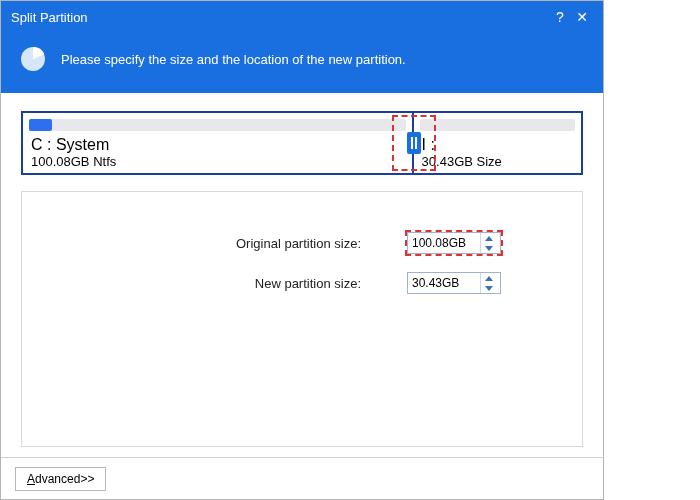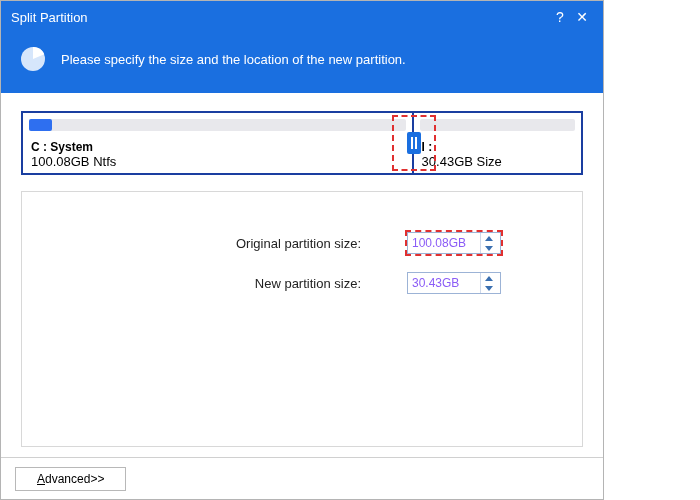--- a/index.html
+++ b/index.html
@@ -9,37 +9,37 @@
   .titlebar .spacer { flex: 1; }
   .title-btn { width: 22px; text-align: center; font-size: 14px; cursor: pointer; }
   .header { background: #1a6fe0; color: #fff; padding: 12px 18px 20px 18px; display: flex; align-items: center; gap: 14px; font-size: 13px; }
   .pie-icon svg { display: block; }
   .content { flex: 1; background: #fff; padding: 18px 20px 10px 20px; display: flex; flex-direction: column; }
   .partition-bar { border: 2px solid #1a3ea0; height: 64px; display: flex; position: relative; }
   .part { position: relative; padding: 18px 8px 4px 8px; font-size: 12px; display: flex; flex-direction: column; justify-content: flex-end; }
   .part.left { border-right: 2px solid #1a3ea0; }
   .part-track { position: absolute; left: 6px; right: 6px; top: 6px; height: 12px; background: #e8e8ec; border-radius: 2px; }
   .part-fill { position: absolute; left: 6px; top: 6px; height: 12px; background: #2e6ff0; border-radius: 2px; }
-  .part-name { font-weight: bold; font-size: 12px; color: #000; }
+  .part-name { font-weight: normal; font-size: 16px; color: #000; }
   .part-info { font-size: 13px; color: #000; }
   .drag-handle { position: absolute; top: 50%; transform: translate(-50%, -50%); width: 14px; height: 22px; background: #1a6fe0; border-radius: 2px; display: flex; align-items: center; justify-content: center; gap: 2px; cursor: ew-resize; z-index: 2; }
   .drag-handle::before, .drag-handle::after { content: ""; width: 2px; height: 12px; background: #fff; }
   .dashed-highlight { position: absolute; border: 2px dashed #e03030; pointer-events: none; z-index: 1; }
   .fieldset { margin-top: 16px; position: relative; border: 1px solid #d8d8d8; padding: 34px 20px 20px 20px; flex: 1; }
   .fieldset-legend { position: absolute; top: -9px; left: 10px; background: #fff; padding: 0 6px; font-size: 12px; color: #333; }
   .form-row { display: flex; align-items: center; margin: 6px 0 18px 0; gap: 40px; }
   .form-label { width: 325px; text-align: right; font-size: 13px; color: #222; padding-right: 6px; }
   .spinbox { position: relative; width: 94px; height: 22px; border: 1px solid #9cb3d6; display: flex; align-items: center; background: #fff; }
-  .spinbox input { border: none; outline: none; width: 72px; padding: 0 4px; font-size: 12px; color: #8b5cf6; background: transparent; }
+  .spinbox input { border: none; outline: none; width: 72px; padding: 0 4px; font-size: 12px; color: #000000; background: transparent; }
   .spin-btns { width: 16px; height: 100%; display: flex; flex-direction: column; border-left: 1px solid #cdd8ea; }
   .spin-btn { flex: 1; display: flex; align-items: center; justify-content: center; cursor: pointer; }
   .spin-btn svg { display: block; }
   .spinbox.highlight::after { content: ""; position: absolute; left: -3px; right: -3px; top: -3px; bottom: -3px; border: 2px dashed #e03030; pointer-events: none; }
   .footer { border-top: 1px solid #d0d0d0; height: 42px; display: flex; align-items: center; padding: 0 14px; }
-  .adv-btn { background: #fff; border: 1px solid #b8b8b8; height: 24px; padding: 0 21px; font-size: 12px; cursor: pointer; }
+  .adv-btn { background: #fff; border: 1px solid #b8b8b8; height: 24px; padding: 0 11px; font-size: 12px; cursor: pointer; }
   .adv-btn .ul { text-decoration: underline; }
   .footer .spacer { flex: 1; }
   .ok-btn { background: #1a6fe0; color: #fff; border: none; height: 26px; width: 96px; font-size: 13px; cursor: pointer; }
   .ok-btn .ul { text-decoration: underline; }
 </style>
 </head>
 <body>
 
 <div class="dialog">
   <div class="titlebar">

